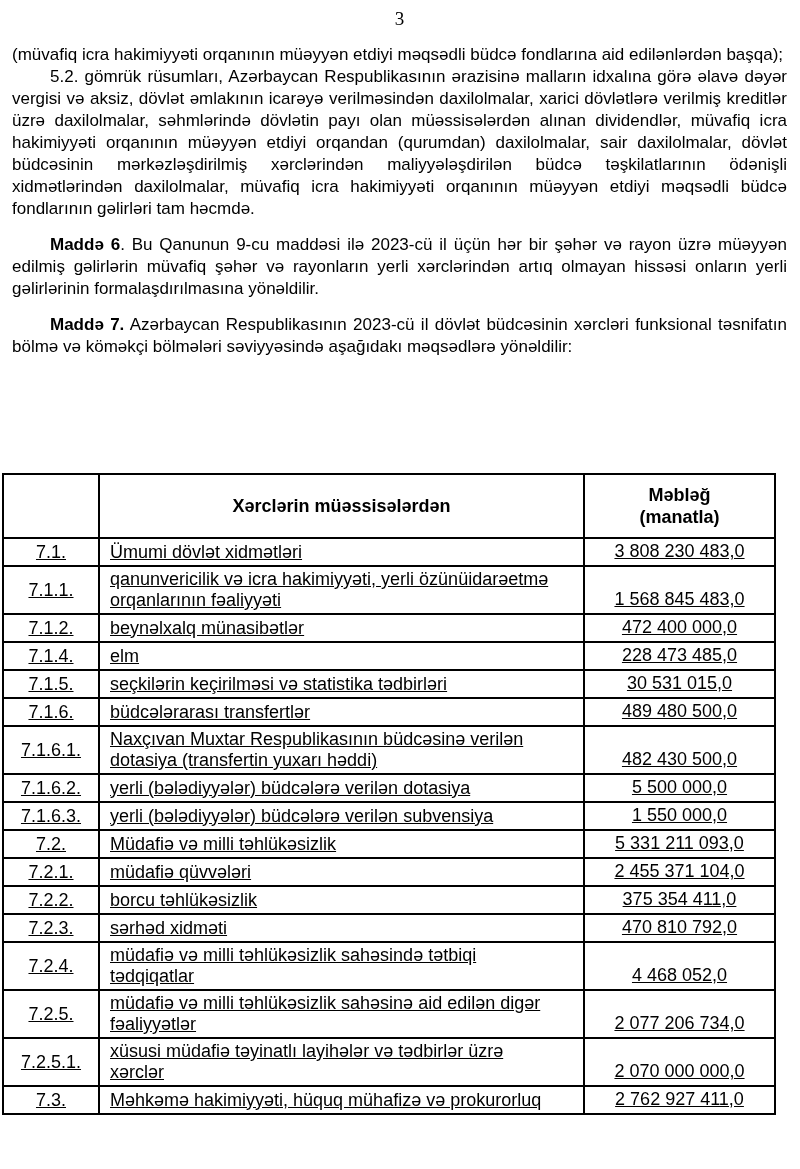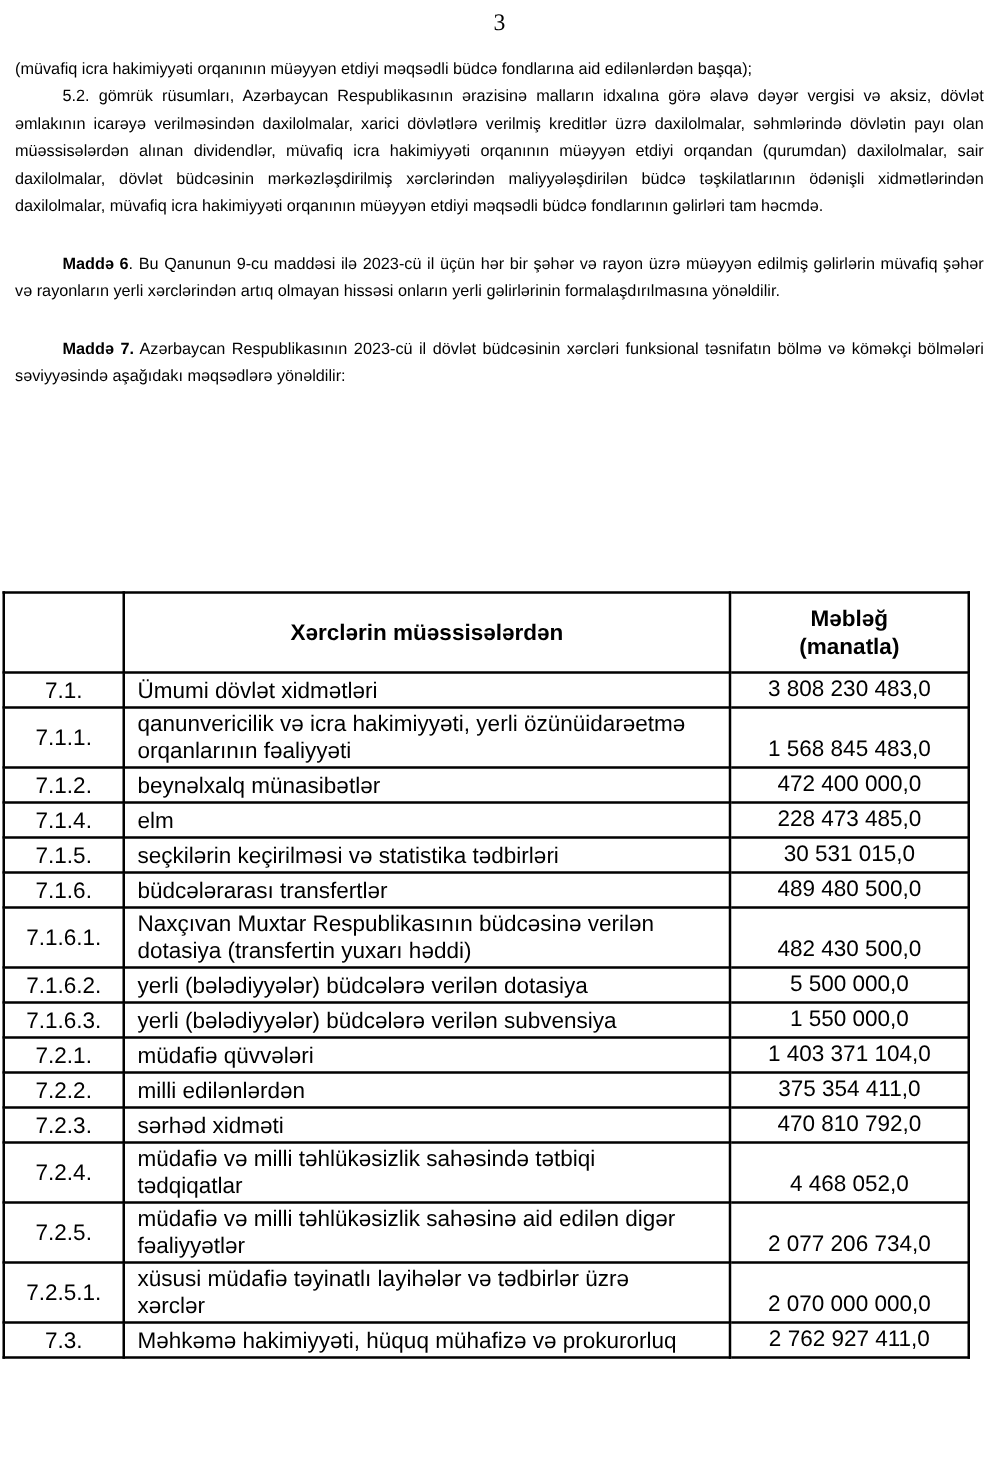--- a/index.html
+++ b/index.html
@@ -18,27 +18,27 @@
   }
   .page-num {
     text-align: center;
     font-family: "Liberation Serif", serif;
     font-size: 19px;
     line-height: 22px;
     margin: 0 0 14px 0;
   }
   p.body-para {
     margin: 0;
-    font-size: 13px;
+    font-size: 17px;
     line-height: 22px;
     text-align: justify;
     color: #000000;
   }
   p.indent { text-indent: 38px; }
-  p.gap-before { margin-top: 24px; }
+  p.gap-before { margin-top: 14px; }
   p.body-para b { font-weight: bold; }
 
   .table-wrap {
     position: absolute;
     top: 473px;
     left: 2px;
     width: 772px;
   }
   table.budget {
     border-collapse: collapse;
@@ -55,20 +55,21 @@
     text-align: center;
     vertical-align: middle;
     padding: 8px 6px;
     line-height: 22px;
     height: 64px;
     font-size: 18px;
   }
   table.budget td {
     line-height: 21px;
     font-weight: normal;
+    text-decoration: underline;
   }
   td.code {
     text-align: center;
     vertical-align: middle;
     padding: 2px 4px;
   }
   td.label {
     text-align: left;
     vertical-align: middle;
     padding: 2px 22px 2px 10px;
@@ -164,30 +165,35 @@
     <td class="amount">5 500 000,0</td>
   </tr>
 
   <tr>
     <td class="code">7.1.6.3.</td>
     <td class="label">yerli (bələdiyyələr) büdcələrə verilən subvensiya</td>
     <td class="amount">1 550 000,0</td>
   </tr>
 
 
+  <tr>
+    <td class="code">7.2.</td>
+    <td class="label">Müdafiə və milli təhlükəsizlik</td>
+    <td class="amount">5 331 211 093,0</td>
+  </tr>
 
   <tr>
     <td class="code">7.2.1.</td>
     <td class="label">müdafiə qüvvələri</td>
-    <td class="amount">1 403 371 104,0</td>
+    <td class="amount">2 455 371 104,0</td>
   </tr>
 
   <tr>
     <td class="code">7.2.2.</td>
-    <td class="label">milli edilənlərdən</td>
+    <td class="label">borcu təhlükəsizlik</td>
     <td class="amount">375 354 411,0</td>
   </tr>
 
   <tr>
     <td class="code">7.2.3.</td>
     <td class="label">sərhəd xidməti</td>
     <td class="amount">470 810 792,0</td>
   </tr>
 
   <tr>

